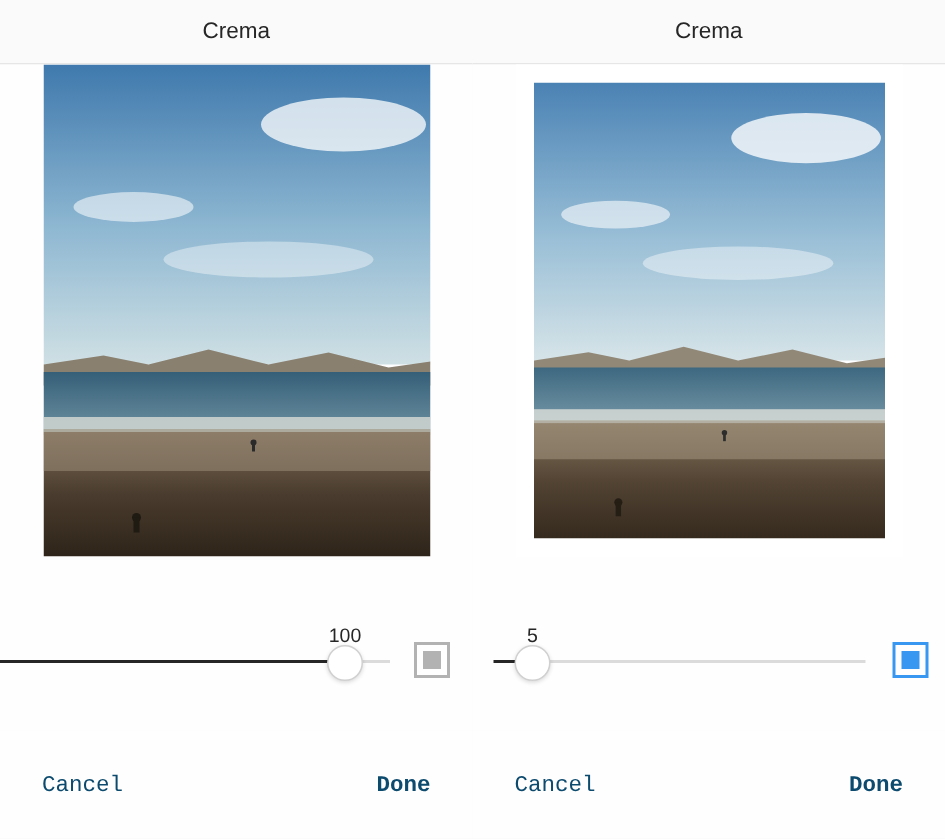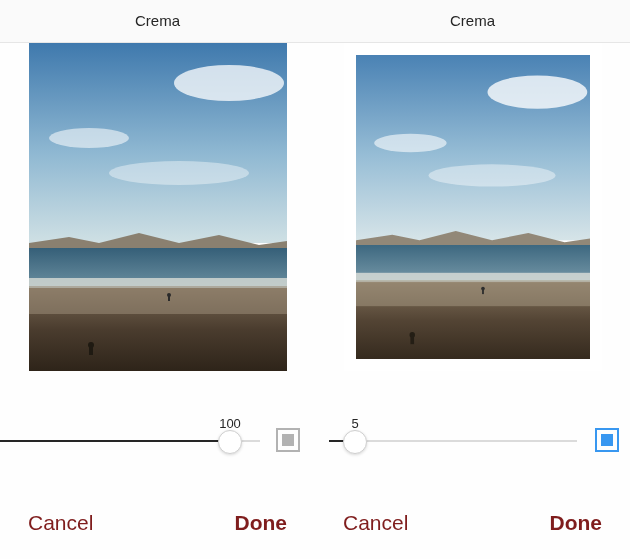--- a/index.html
+++ b/index.html
@@ -122,22 +122,23 @@
 
   .footer {
     height: 72px;
     display: flex;
     align-items: center;
     justify-content: space-between;
     padding: 0 28px;
     background: #fefefe;
   }
   .footer .btn {
-    font-size: 21px;
-    color: #7f1d1d;
+    font-size: 15px;
+    color: #0c4a6e;
+    font-family: Liberation Mono, monospace;
   }
   .footer .btn.done {
     font-weight: 600;
   }
 </style>
 </head>
 <body>
 
 <div class="app">
 

